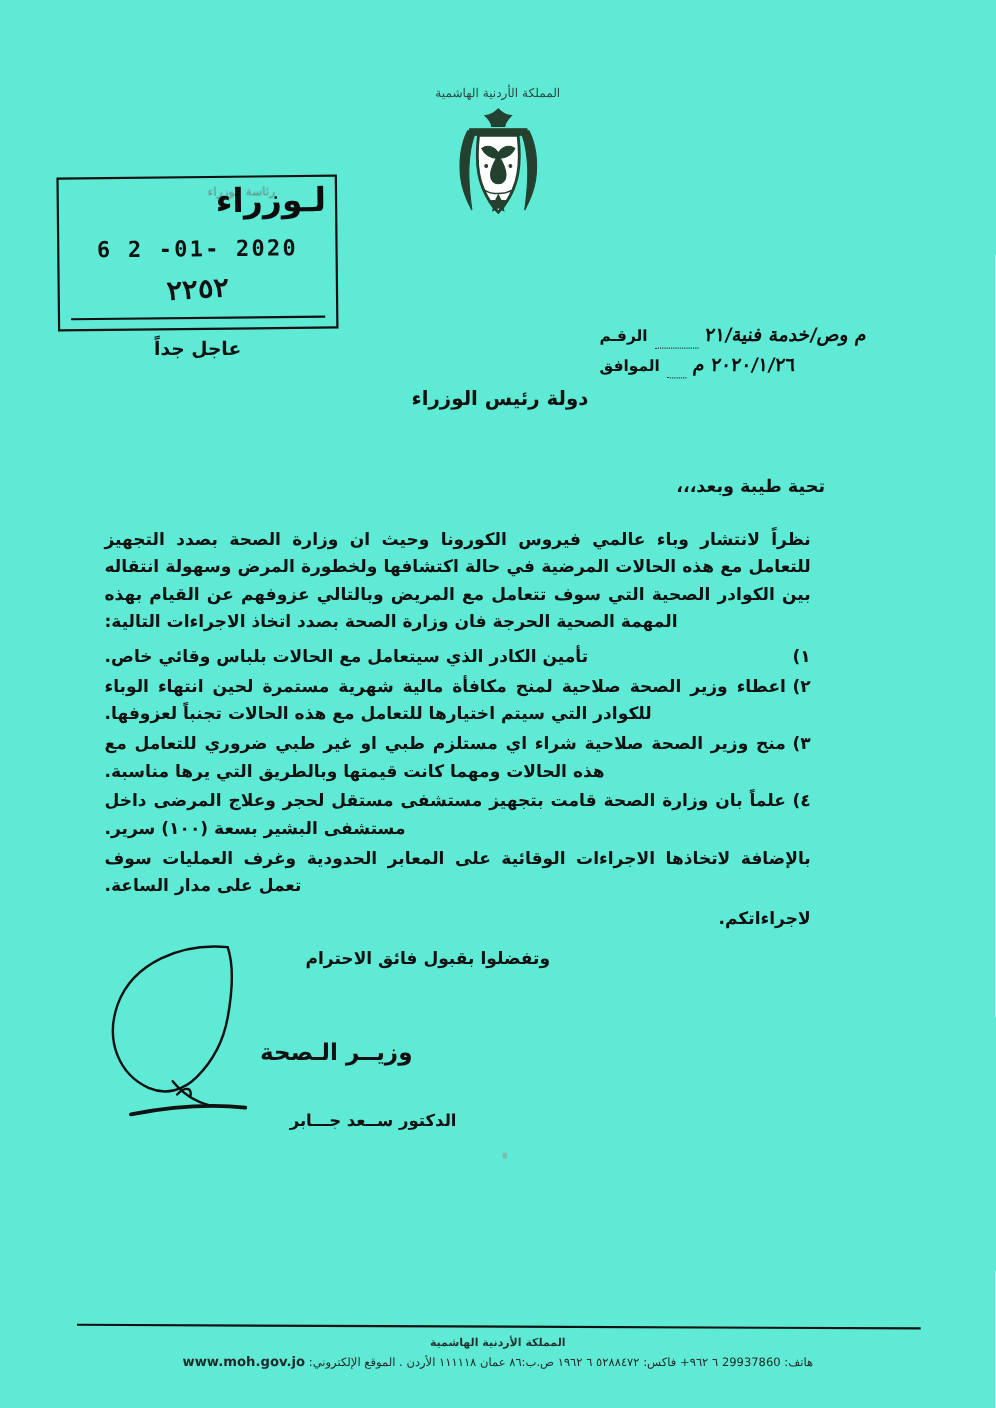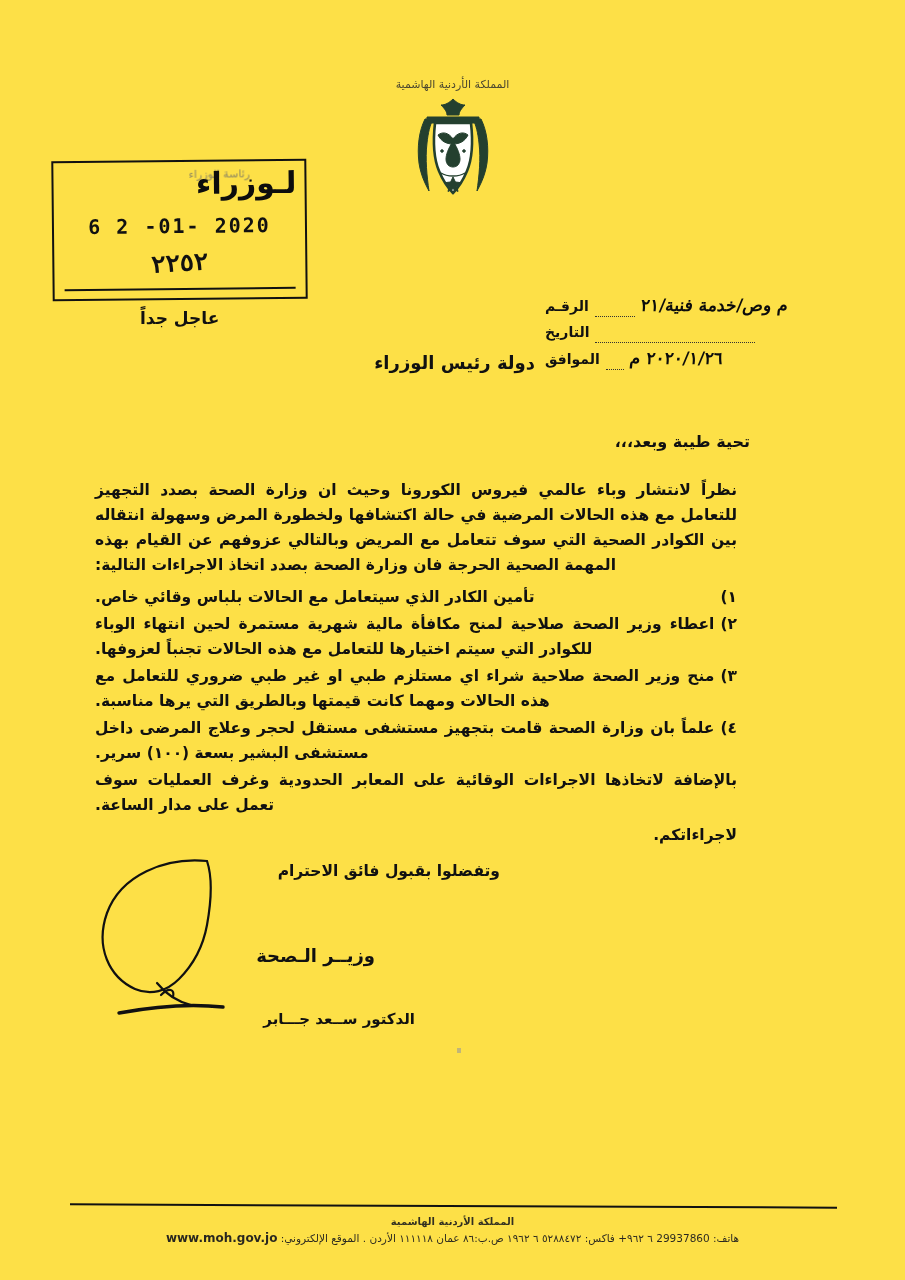--- a/index.html
+++ b/index.html
@@ -2,21 +2,21 @@
 <html lang="ar" dir="rtl"><head>
 <meta charset="utf-8">
 <title>MOH Letter</title>
 <style>
   html,body{margin:0;padding:0;background:#ffffff;}
   body{
     width:905px;height:1280px;position:relative;overflow:hidden;
     font-family:"DejaVu Sans","Liberation Sans",sans-serif;
     color:#1a1a1a;
   }
-  .page{position:absolute;inset:0;background:#fde047;text-decoration:underline;}
+  .page{position:absolute;inset:0;background:#5eead4;text-decoration:underline;}
 
   
   .letterhead{position:absolute;left:0;right:0;top:78px;text-align:center;}
   .lh-top{
     font-size:11px;color:#2b2b2b;letter-spacing:1px;
     font-family:"DejaVu Sans",sans-serif;
     opacity:.85;filter:blur(.2px);
   }
   .emblem-wrap{margin:6px auto 2px;width:96px;height:104px;}
   .lh-bottom{
@@ -118,21 +118,21 @@
   }
   .regards{
     position:absolute;right:405px;top:862px;
     font-size:15.5px;color:#111;font-weight:bold;
   }
 
   
   .sigblock{position:absolute;left:95px;top:855px;width:330px;height:185px;}
   .sig-title{
     position:absolute;right:50px;top:90px;
-    font-size:18px;font-weight:bold;color:#111;letter-spacing:2px;
+    font-size:21px;font-weight:bold;color:#111;letter-spacing:2px;
     white-space:nowrap;
     text-align:center;
   }
   .sig-name{
     position:absolute;right:10px;top:155px;
     font-size:15px;font-weight:bold;color:#111;letter-spacing:2px;
     white-space:nowrap;
   }
   .sig-svg{position:absolute;left:0;top:0;}
   .tiny-mark{
@@ -203,25 +203,20 @@
       <div class="stamp-underline"></div>
     </div>
   </div>
   <div class="urgent">عاجل جداً</div>
 
   <div class="refblock">
     <div class="ref-row">
       <span class="ref-label">الرقـم</span>
       <span class="ref-dots"></span>
       <span class="ref-hand">م وص/خدمة فنية/٢١</span>
-    </div>
-    <div class="ref-row dateline">
-      <span class="ref-label">التاريخ</span>
-      <span class="ref-dots"></span>
-      <span class="ref-hand"></span>
     </div>
     <div class="ref-row mwafiq">
       <span class="ref-label">الموافق</span>
       <span class="ref-dots"></span>
       <span class="ref-hand">٢٠٢٠/١/٢٦ م</span>
     </div>
   </div>
 
   <div class="recipient">دولة رئيس الوزراء</div>
 

